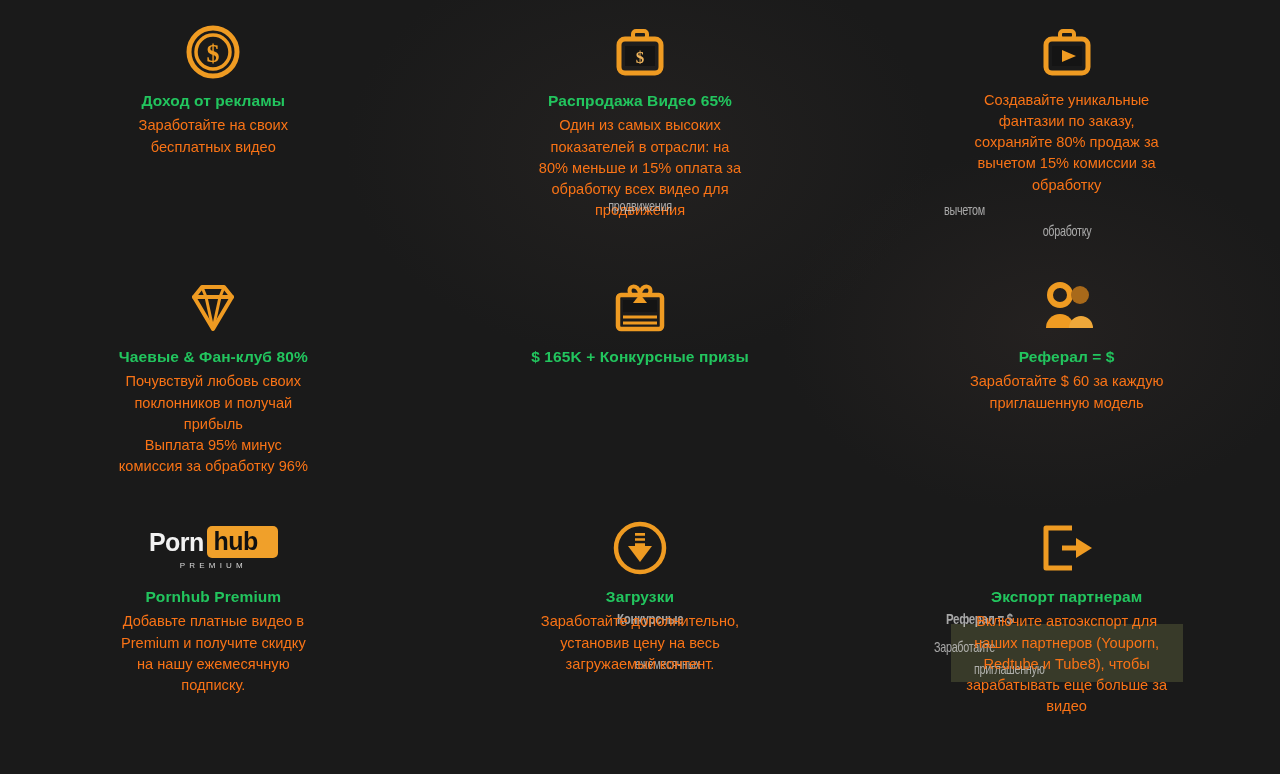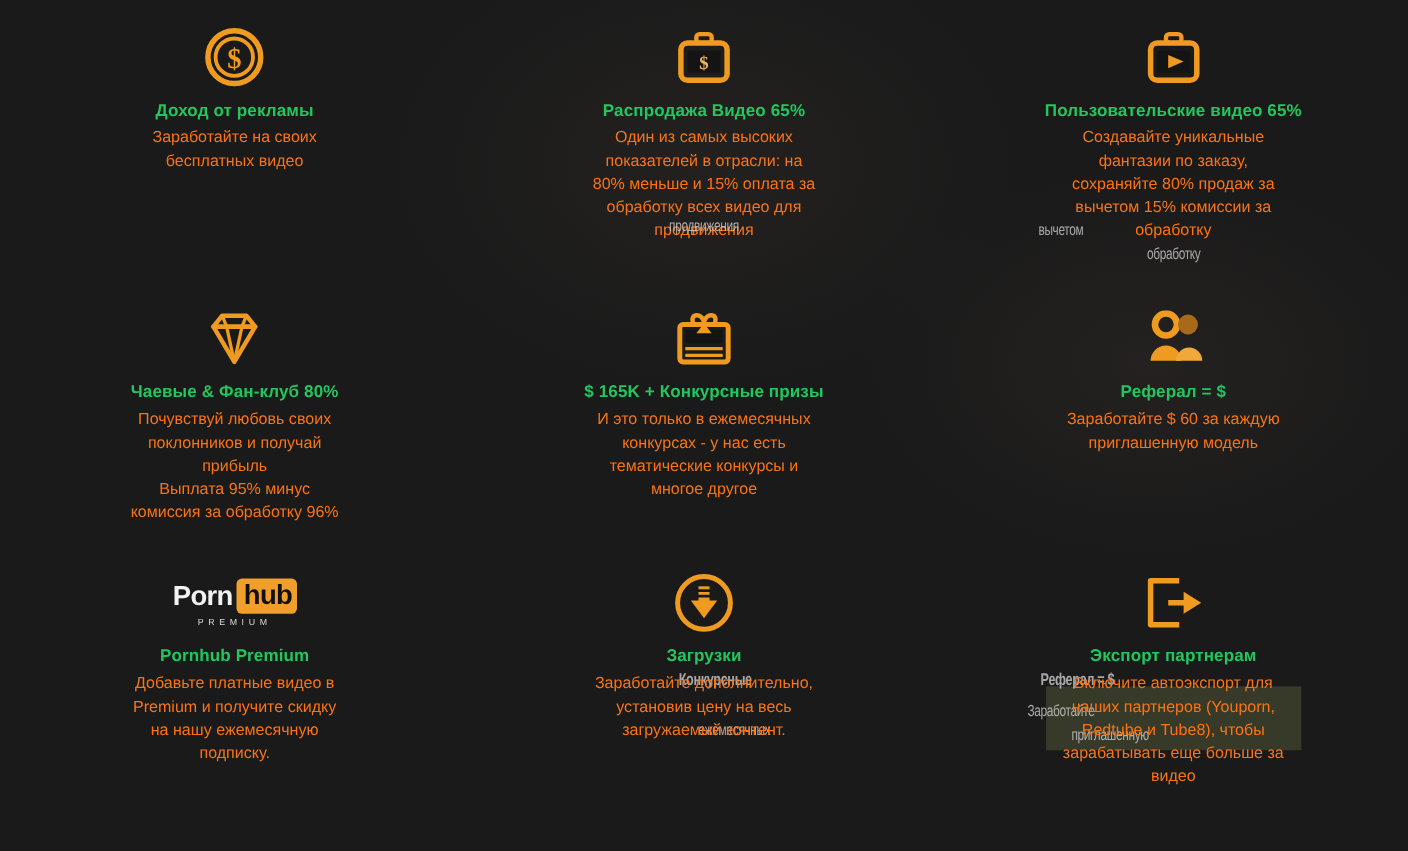--- a/index.html
+++ b/index.html
@@ -88,21 +88,21 @@
   
   #g-ref-a{ top:352px; width:300px; margin-left:-160px; text-align:left; font-weight:bold; font-size:15.5px; }
   #g-ref-b{ top:381px; width:300px; margin-left:-172px; text-align:left; }
   #g-ref-c{ top:403px; width:300px; margin-left:-132px; text-align:left; }
   
   .ph-logo{ display:flex; flex-direction:column; align-items:center; }
   .ph-row{ display:flex; align-items:center; font-size:25px; font-weight:bold; letter-spacing:-.6px; }
   .ph-porn{ color:#f2f2f2; }
   .ph-hub{
     background:#f0a02a; color:#111; border-radius:5px;
-    padding:1px 4px 2px 7px; margin-left:3px;
+    padding:1px 20px 2px 7px; margin-left:3px;
   }
   .ph-premium{
     color:#d8d8d8; font-size:8px; letter-spacing:4.2px;
     margin-top:3px; font-weight:normal;
   }
 </style>
 </head>
 <body>
 
 <div class="grid">
@@ -140,22 +140,20 @@
 
   <div class="card">
     <div class="icon-wrap">
       <svg width="58" height="58" viewBox="0 0 58 58">
         <rect x="22" y="8" width="14" height="8" rx="3" fill="none" stroke="#ef9b22" stroke-width="4"></rect>
         <rect x="8" y="16" width="42" height="34" rx="6" fill="none" stroke="#ef9b22" stroke-width="5"></rect>
         <rect x="14" y="23" width="30" height="20" fill="#141414"></rect>
         <polygon points="24,27 38,33 24,39" fill="#ef9b22"></polygon>
       </svg>
     </div>
-    <div class="card-title">Пользовательские видео
-65%</div>
     <div class="card-body">Создавайте уникальные
 фантазии по заказу,
 сохраняйте 80% продаж за
 вычетом 15% комиссии за
 обработку</div>
     <div class="ghost" id="g-custom-a">вычетом</div>
     <div class="ghost" id="g-custom-b">обработку</div>
   </div>
 
   <div class="card">
@@ -184,24 +182,20 @@
         <path d="M40 14 C46 4, 32 2, 31 13" fill="none" stroke="#ef9b22" stroke-width="4"></path>
         <rect x="9" y="14" width="44" height="34" rx="3" fill="none" stroke="#ef9b22" stroke-width="4.5"></rect>
         <rect x="14" y="19" width="34" height="12" fill="#141414"></rect>
         <line x1="14" y1="36" x2="48" y2="36" stroke="#ef9b22" stroke-width="3"></line>
         <line x1="14" y1="42" x2="48" y2="42" stroke="#ef9b22" stroke-width="3"></line>
         <path d="M31 13 L24 22 L38 22 Z" fill="#ef9b22"></path>
       </svg>
     </div>
     <div class="card-title">$ 165K + Конкурсные
 призы</div>
-    <div class="card-body">И это только в ежемесячных
-конкурсах - у нас есть
-тематические конкурсы и
-многое другое</div>
     <div class="ghost bold" id="g-prize-a">Конкурсные</div>
     <div class="ghost" id="g-prize-b">ежемесячных</div>
   </div>
 
   <div class="card">
     <div class="icon-wrap">
       <svg width="62" height="52" viewBox="0 0 62 52">
         <circle cx="24" cy="13" r="10" fill="none" stroke="#ef9b22" stroke-width="6"></circle>
         <path d="M10 46 a14 14 0 0 1 28 0 Z" fill="#ef9b22"></path>
         <circle cx="44" cy="13" r="9" fill="#a8691a"></circle>

